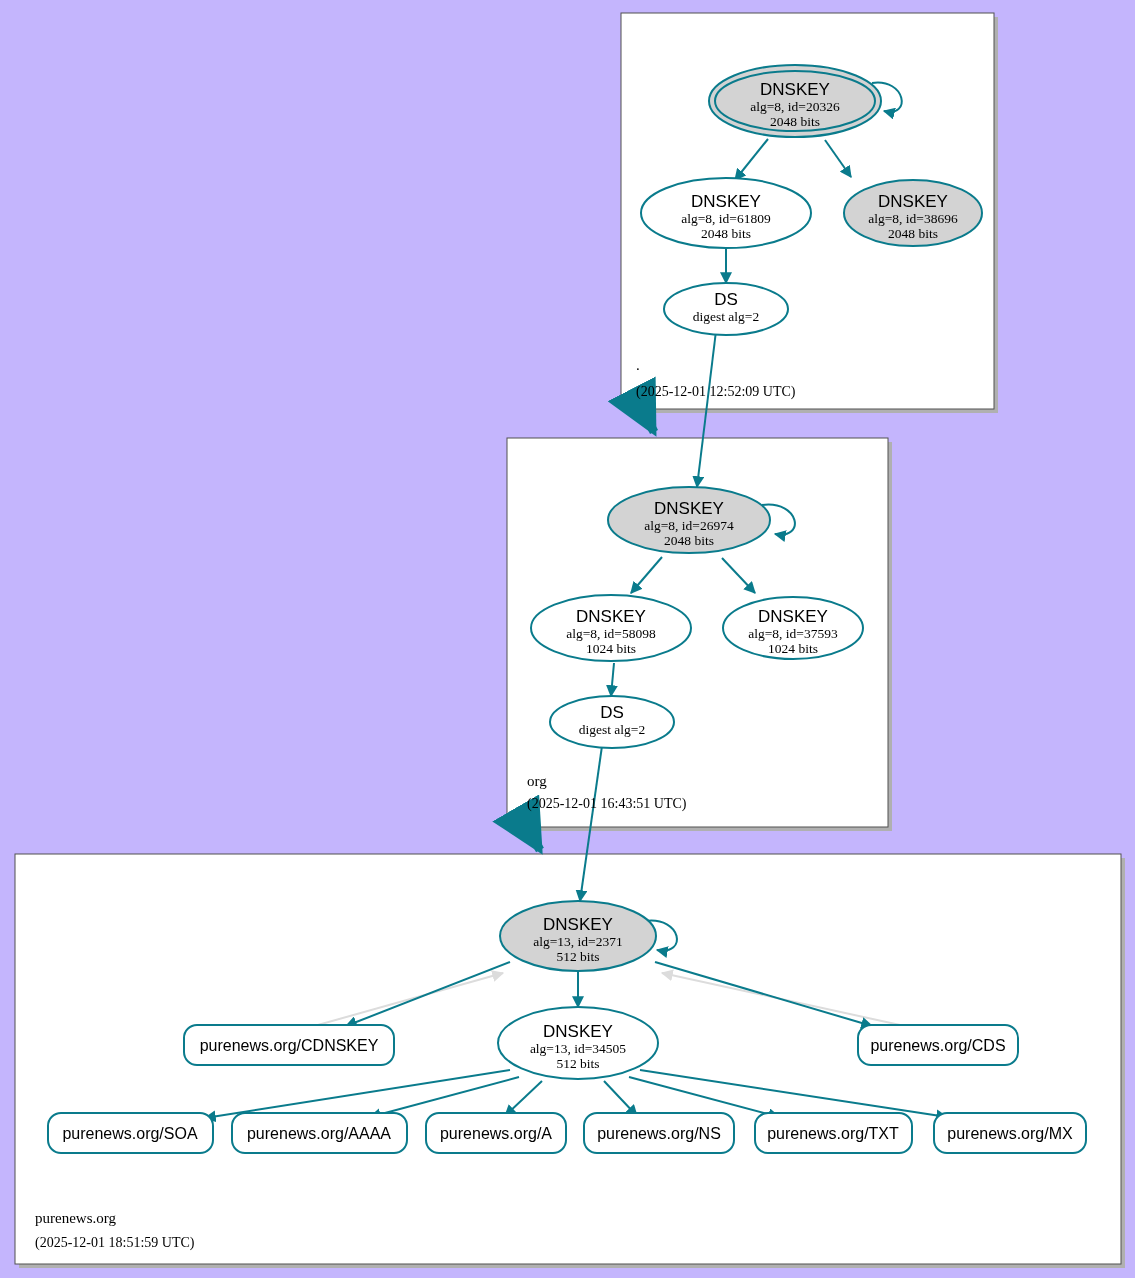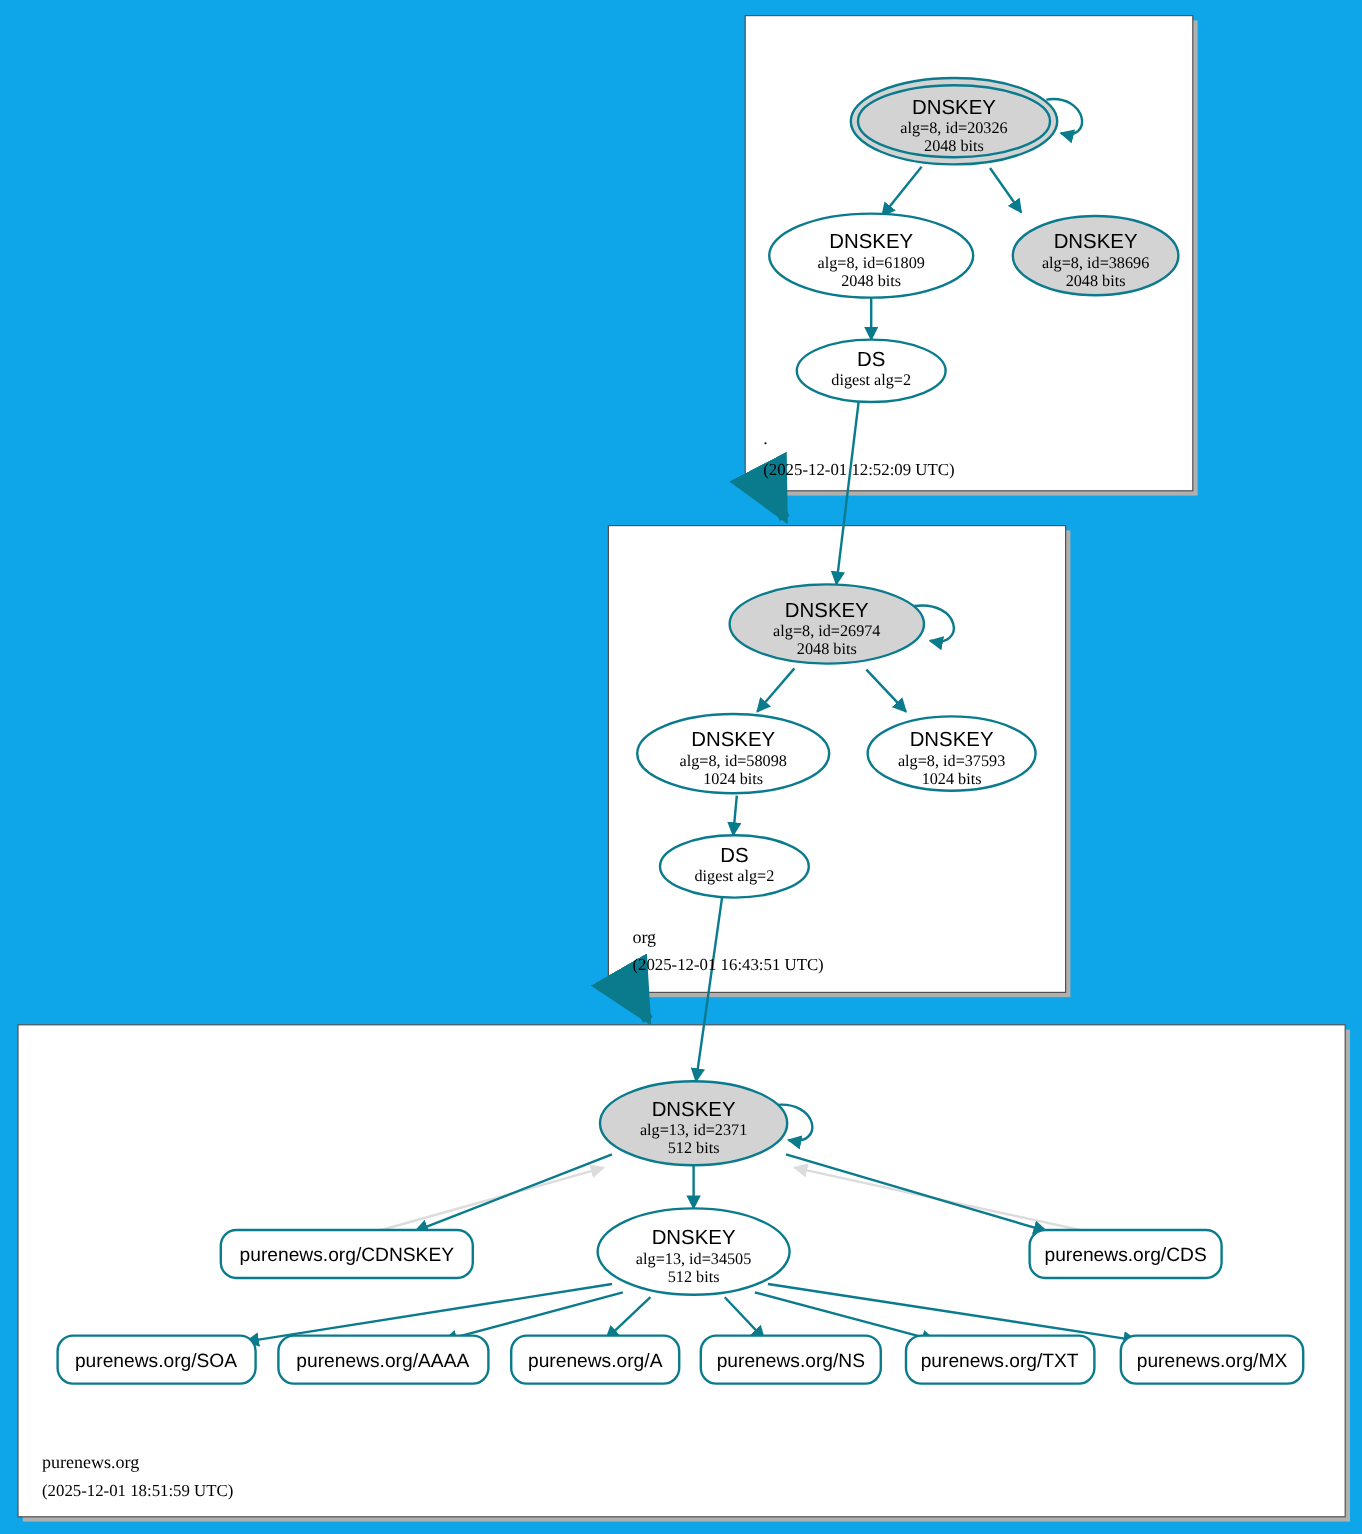--- a/index.html
+++ b/index.html
@@ -7,21 +7,21 @@
     padding: 0;
     background: #ffffff;
   }
   body {
     font-family: "Liberation Sans", sans-serif;
   }
   #canvas {
     position: relative;
     width: 1135px;
     height: 1278px;
-    background: #0ea5e9;
+    background: #c4b5fd;
     overflow: hidden;
   }
   #graph {
     position: absolute;
     left: 0;
     top: 0;
     width: 1135px;
     height: 1278px;
   }
   .zone-box {

